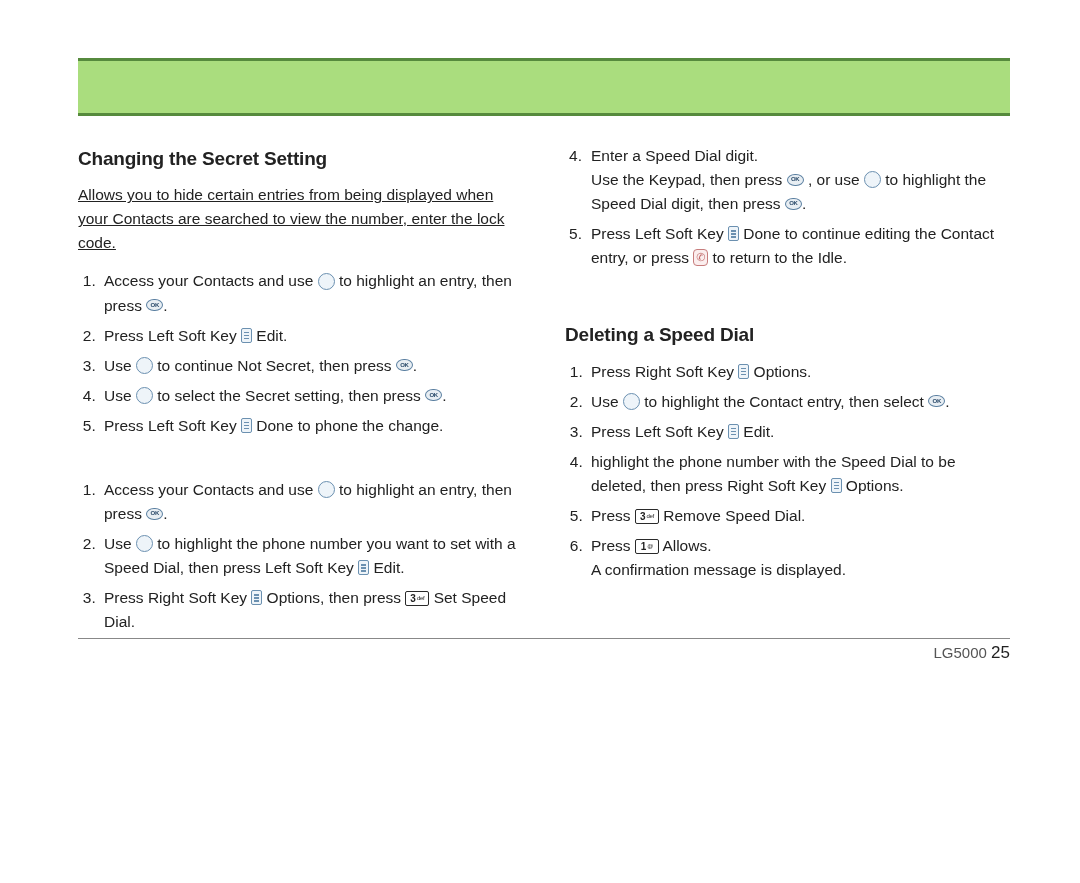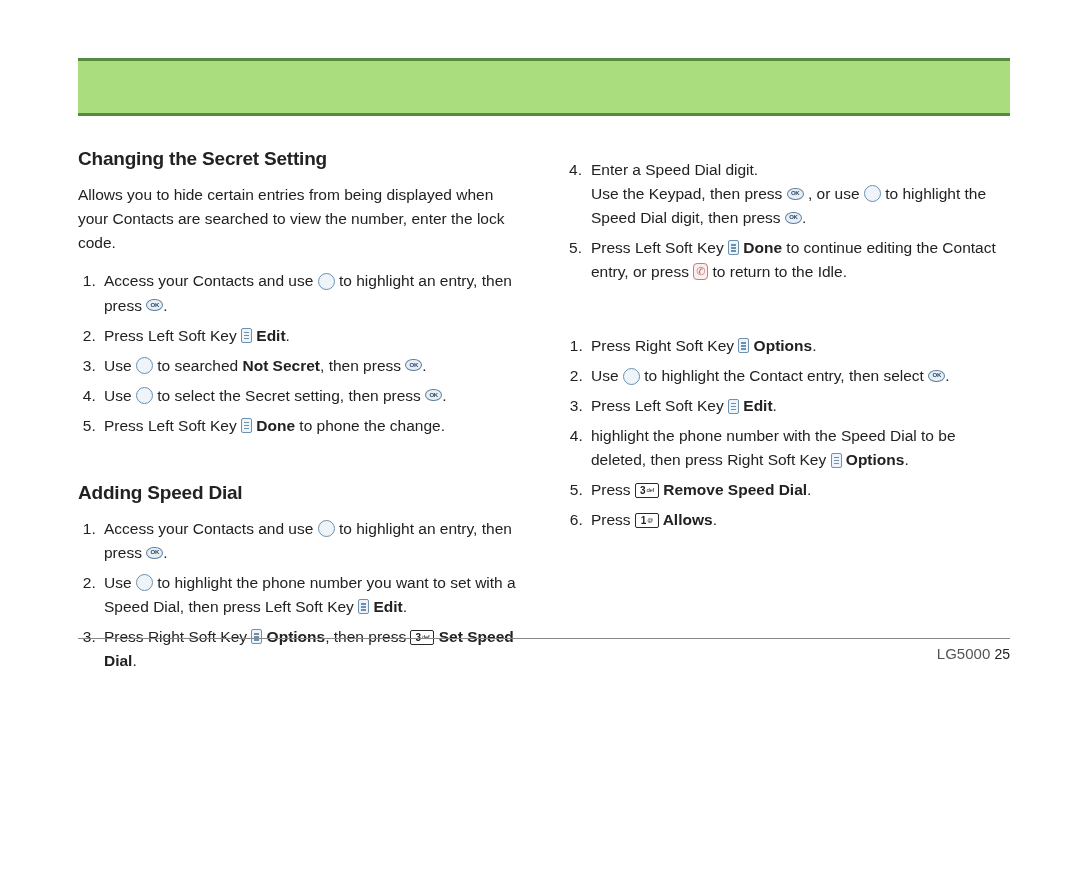--- a/index.html
+++ b/index.html
@@ -30,49 +30,49 @@
   }
   .col { width: 50%; }
   h3 {
     font-family: "Arial Narrow", Arial, sans-serif;
     font-stretch: condensed;
     font-weight: bold;
     font-size: 19px;
     letter-spacing: -0.2px;
     margin: 0 0 10px 0;
   }
-  .intro { margin: 0 0 14px 0; }
+  .intro { margin: 0 0 14px 0; text-decoration: underline; }
   ol { margin: 0 0 40px 0; padding-left: 22px; }
   ol li { margin-bottom: 6px; padding-left: 4px; }
-  ol.continued { list-style: none; padding-left: 0; margin-top: 14px; }
+  ol.continued { list-style: none; padding-left: 0; }
   ol.continued li {
     counter-increment: myc;
     position: relative;
     padding-left: 26px;
   }
   ol.continued li::before {
     content: counter(myc) ".";
     position: absolute;
     left: 4px;
   }
-  b { font-weight: bold; }
+  b { font-weight: normal; }
   .hr {
     position: absolute;
     left: 78px; right: 70px;
     bottom: 105px;
     border-top: 1px solid #888;
   }
   .footer {
     position: absolute;
     right: 70px;
     bottom: 78px;
     font-size: 15px;
     color: #555;
   }
-  .footer .pn { color: #222; font-size: 14px; }
+  .footer .pn { color: #222; font-size: 17px; }
   
   .ic { display: inline-block; vertical-align: middle; }
   .nav {
     width: 17px; height: 17px;
     border: 1.5px solid #6b90b0;
     border-radius: 50%;
     background: #eef4f9;
     position: relative;
     top: -1px;
   }
@@ -147,31 +147,30 @@
       <h3>Changing the Secret Setting</h3>
       <p class="intro">Allows you to hide certain entries from being displayed when your Contacts are searched to view the number, enter the lock code.</p>
       <ol>
         <li>
           <span>Access your Contacts and use </span><span class="ic nav"></span><span> to highlight an entry, then press </span><span class="ic ok">OK</span>.
         </li>
         <li>
           <span>Press Left Soft Key </span><span class="ic softkey"></span><b> Edit</b>.
         </li>
         <li>
-          <span>Use </span><span class="ic nav"></span><span> to searched </span><b>Not Secret</b><span>, then press </span><span class="ic ok">OK</span>.
+          <span>Use </span><span class="ic nav"></span><span> to continue </span><b>Not Secret</b><span>, then press </span><span class="ic ok">OK</span>.
         </li>
         <li>
           <span>Use </span><span class="ic nav"></span><span> to select the Secret setting, then press </span><span class="ic ok">OK</span>.
         </li>
         <li>
           <span>Press Left Soft Key </span><span class="ic softkey"></span><b> Done</b><span> to phone the change.</span>
         </li>
       </ol>
 
-      <h3>Adding Speed Dial</h3>
       <ol>
         <li>
           <span>Access your Contacts and use </span><span class="ic nav"></span><span> to highlight an entry, then press </span><span class="ic ok">OK</span>.
         </li>
         <li>
           <span>Use </span><span class="ic nav"></span><span> to highlight the phone number you want to set with a Speed Dial, then press  Left Soft Key </span><span class="ic softkey"></span><b> Edit</b>.
         </li>
         <li>
           <span>Press Right Soft Key </span><span class="ic softkey"></span><b> Options</b><span>, then press </span><span class="numkey">
               <span class="dig">3</span>
@@ -185,20 +184,21 @@
       <ol class="continued" style="counter-reset: myc 3; margin-bottom:50px;">
         <li>
           <span>Enter a Speed Dial digit.</span><br>
           <span>Use the Keypad, then press </span><span class="ic ok">OK</span><span> , or use </span><span class="ic nav"></span><span> to highlight the Speed Dial digit, then press </span><span class="ic ok">OK</span>.
         </li>
         <li>
           <span>Press Left Soft Key </span><span class="ic softkey"></span><b> Done</b><span> to continue editing the Contact entry, or press </span><span class="ic endkey"></span><span> to return to the Idle.</span>
         </li>
       </ol>
 
+      <h3>Deleting a Speed Dial</h3>
       <ol>
         <li>
           <span>Press Right Soft Key </span><span class="ic softkey"></span><b> Options</b>.
         </li>
         <li>
           <span>Use </span><span class="ic nav"></span><span> to highlight the Contact entry, then select </span><span class="ic ok">OK</span>.
         </li>
         <li>
           <span>Press Left Soft Key </span><span class="ic softkey"></span><b> Edit</b>.
         </li>
@@ -209,20 +209,21 @@
           <span>Press </span><span class="numkey">
               <span class="dig">3</span>
               <span class="sub">def</span>
             </span><b> Remove Speed Dial</b>.
         </li>
         <li>
           <span>Press </span><span class="numkey">
               <span class="dig">1</span>
               <span class="sub">@</span>
             </span><b> Allows</b>.<br>
+          <span>A confirmation message is displayed.</span>
         </li>
       </ol>
     </div>
   </div>
 
   <div class="hr"></div>
   <div class="footer">
     <span>LG5000</span>&nbsp;<span class="pn">25</span>
   </div>
 </div>

